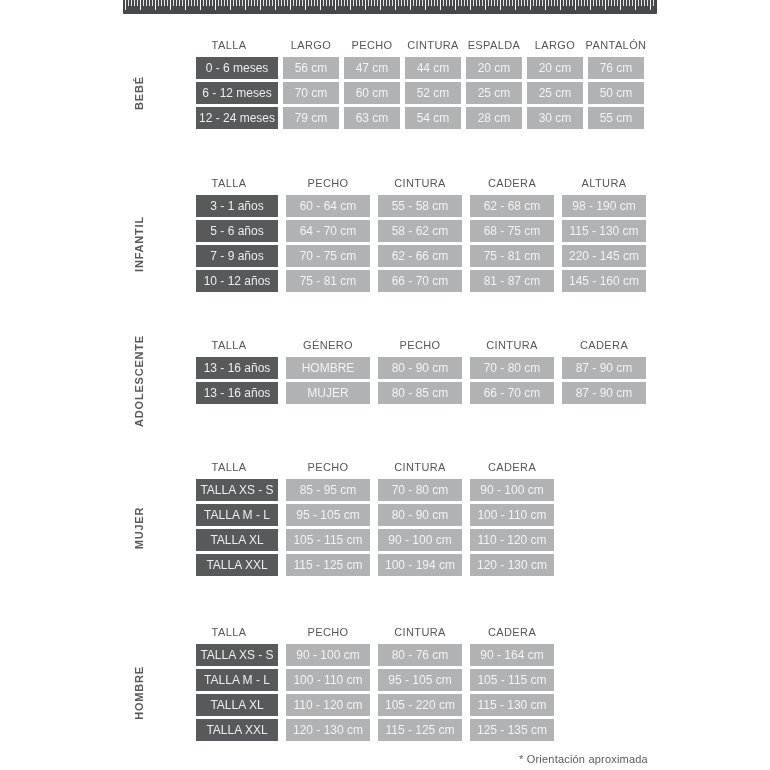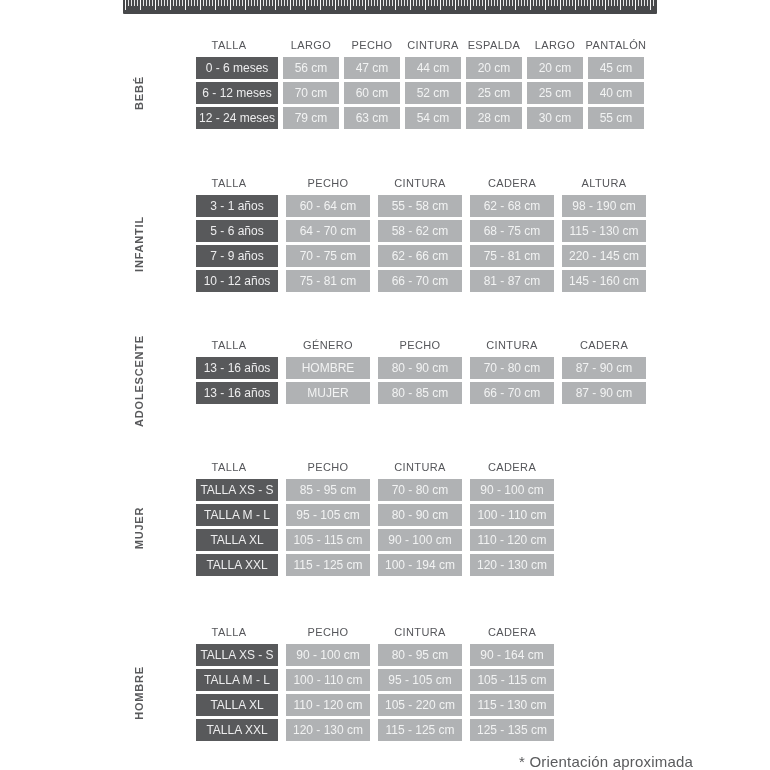--- a/index.html
+++ b/index.html
@@ -99,21 +99,21 @@
   }
   .cell.light {
     background: #b0b2b4;
     color: #f2f3f3;
   }
 
   .footnote {
     position: absolute;
     left: 519px;
     top: 753px;
-    font-size: 15px;
+    font-size: 11px;
     color: #5a5b5d;
     letter-spacing: 0.2px;
   }
 </style>
 </head>
 <body>
 
 <div class="canvas">
   <div class="ruler"></div>
   <div id="sections">
@@ -128,28 +128,28 @@
           <div class="hcell">CINTURA</div>
           <div class="hcell">ESPALDA</div>
           <div class="hcell">LARGO</div>
           <div class="hcell">PANTALÓN</div>
           <div class="cell dark">0 - 6 meses</div>
           <div class="cell light">56 cm</div>
           <div class="cell light">47 cm</div>
           <div class="cell light">44 cm</div>
           <div class="cell light">20 cm</div>
           <div class="cell light">20 cm</div>
-          <div class="cell light">45 cm</div>
+          <div class="cell light">76 cm</div>
           <div class="cell dark">6 - 12 meses</div>
           <div class="cell light">70 cm</div>
           <div class="cell light">60 cm</div>
           <div class="cell light">52 cm</div>
           <div class="cell light">25 cm</div>
           <div class="cell light">25 cm</div>
-          <div class="cell light">40 cm</div>
+          <div class="cell light">50 cm</div>
           <div class="cell dark">12 - 24 meses</div>
           <div class="cell light">79 cm</div>
           <div class="cell light">63 cm</div>
           <div class="cell light">54 cm</div>
           <div class="cell light">28 cm</div>
           <div class="cell light">30 cm</div>
           <div class="cell light">55 cm</div>
         </div>
       </section>
       <section class="size-table" style="top: 174px;">
@@ -237,21 +237,21 @@
         <div class="vlabel">
           <span class="vlabel-text">HOMBRE</span>
         </div>
         <div class="grid" style="grid-template-columns: 98px repeat(3, 84px); column-gap: 8px;">
           <div class="hcell">TALLA</div>
           <div class="hcell">PECHO</div>
           <div class="hcell">CINTURA</div>
           <div class="hcell">CADERA</div>
           <div class="cell dark">TALLA XS - S</div>
           <div class="cell light">90 - 100 cm</div>
-          <div class="cell light">80 - 95 cm</div>
+          <div class="cell light">80 - 76 cm</div>
           <div class="cell light">90 - 164 cm</div>
           <div class="cell dark">TALLA M - L</div>
           <div class="cell light">100 - 110 cm</div>
           <div class="cell light">95 - 105 cm</div>
           <div class="cell light">105 - 115 cm</div>
           <div class="cell dark">TALLA XL</div>
           <div class="cell light">110 - 120 cm</div>
           <div class="cell light">105 - 220 cm</div>
           <div class="cell light">115 - 130 cm</div>
           <div class="cell dark">TALLA XXL</div>

